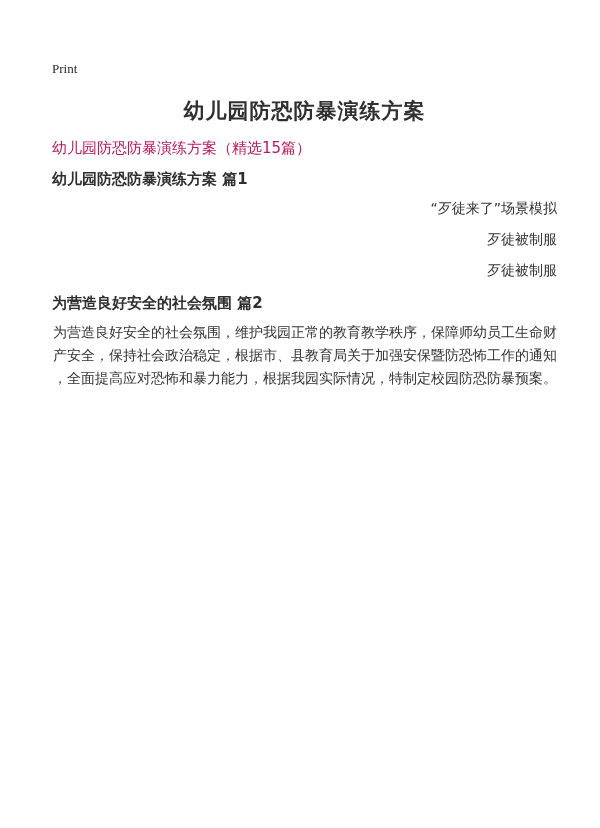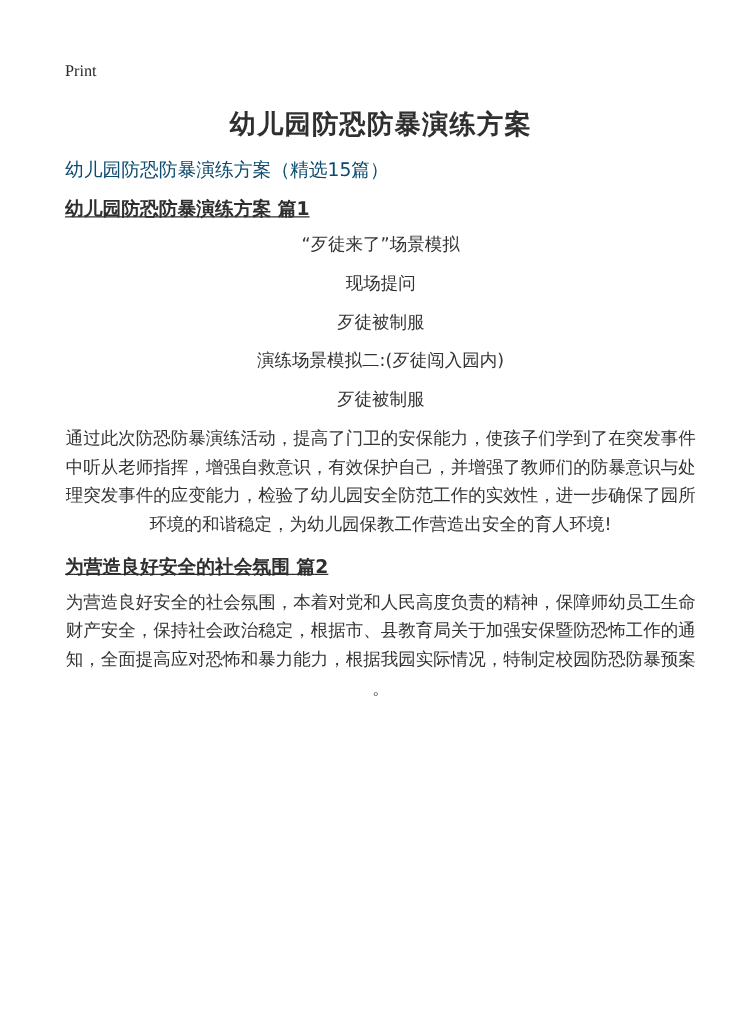--- a/index.html
+++ b/index.html
@@ -11,21 +11,21 @@
     width: 600px;
     height: 828px;
     overflow: hidden;
     font-family: "DejaVu Sans", sans-serif;
     color: #333333;
   }
   .page {
     box-sizing: border-box;
     width: 600px;
     height: 828px;
-    padding: 46px 43px 0 52px;
+    padding: 58px 43px 0 52px;
     background: #ffffff;
   }
   .print-label {
     font-family: "Liberation Serif", serif;
     font-size: 13px;
     line-height: 17px;
     color: #2b2b2b;
     margin: 0;
     display: inline-block;
     cursor: pointer;
@@ -37,63 +37,59 @@
     color: #2f2f2f;
     margin: 21px 0 0 0;
     line-height: 26px;
     letter-spacing: 1px;
     font-family: Liberation Serif, serif;
   }
   .subtitle {
     font-size: 15px;
     line-height: 20px;
     margin: 14px 0 0 0;
-    color: #0c4a6e;
+    color: #be185d;
   }
   .section-heading {
     font-size: 15px;
     font-weight: bold;
     line-height: 20px;
     margin: 11px 0 0 0;
     color: #2f2f2f;
-    text-decoration: underline;
   }
   .para {
     font-size: 14px;
     line-height: 23px;
     margin: 8px 0 0 0;
     color: #333333;
     word-break: break-all;
     line-break: anywhere;
-    text-align: center;
+    text-align: right;
   }
 </style>
 </head>
 <body>
 
 <div class="page">
 
   <span class="print-label">Print</span>
 
   <h1 class="doc-title">幼儿园防恐防暴演练方案</h1>
 
   <p class="subtitle">幼儿园防恐防暴演练方案（精选15篇）</p>
 
   
   <div>
     <h2 class="section-heading">幼儿园防恐防暴演练方案 篇1</h2>
 
     <p class="para">“歹徒来了”场景模拟</p>
-    <p class="para">现场提问</p>
     <p class="para">歹徒被制服</p>
-    <p class="para">演练场景模拟二:(歹徒闯入园内)</p>
     <p class="para">歹徒被制服</p>
-    <p class="para">通过此次防恐防暴演练活动，提高了门卫的安保能力，使孩子们学到了在突发事件中听从老师指挥，增强自救意识，有效保护自己，并增强了教师们的防暴意识与处理突发事件的应变能力，检验了幼儿园安全防范工作的实效性，进一步确保了园所环境的和谐稳定，为幼儿园保教工作营造出安全的育人环境!</p>
   </div>
 
   
   <div>
     <h2 class="section-heading">为营造良好安全的社会氛围 篇2</h2>
 
-    <p class="para">为营造良好安全的社会氛围，本着对党和人民高度负责的精神，保障师幼员工生命财产安全，保持社会政治稳定，根据市、县教育局关于加强安保暨防恐怖工作的通知，全面提高应对恐怖和暴力能力，根据我园实际情况，特制定校园防恐防暴预案。</p>
+    <p class="para">为营造良好安全的社会氛围，维护我园正常的教育教学秩序，保障师幼员工生命财产安全，保持社会政治稳定，根据市、县教育局关于加强安保暨防恐怖工作的通知，全面提高应对恐怖和暴力能力，根据我园实际情况，特制定校园防恐防暴预案。</p>
   </div>
 
 </div>
 
 </body></html>

